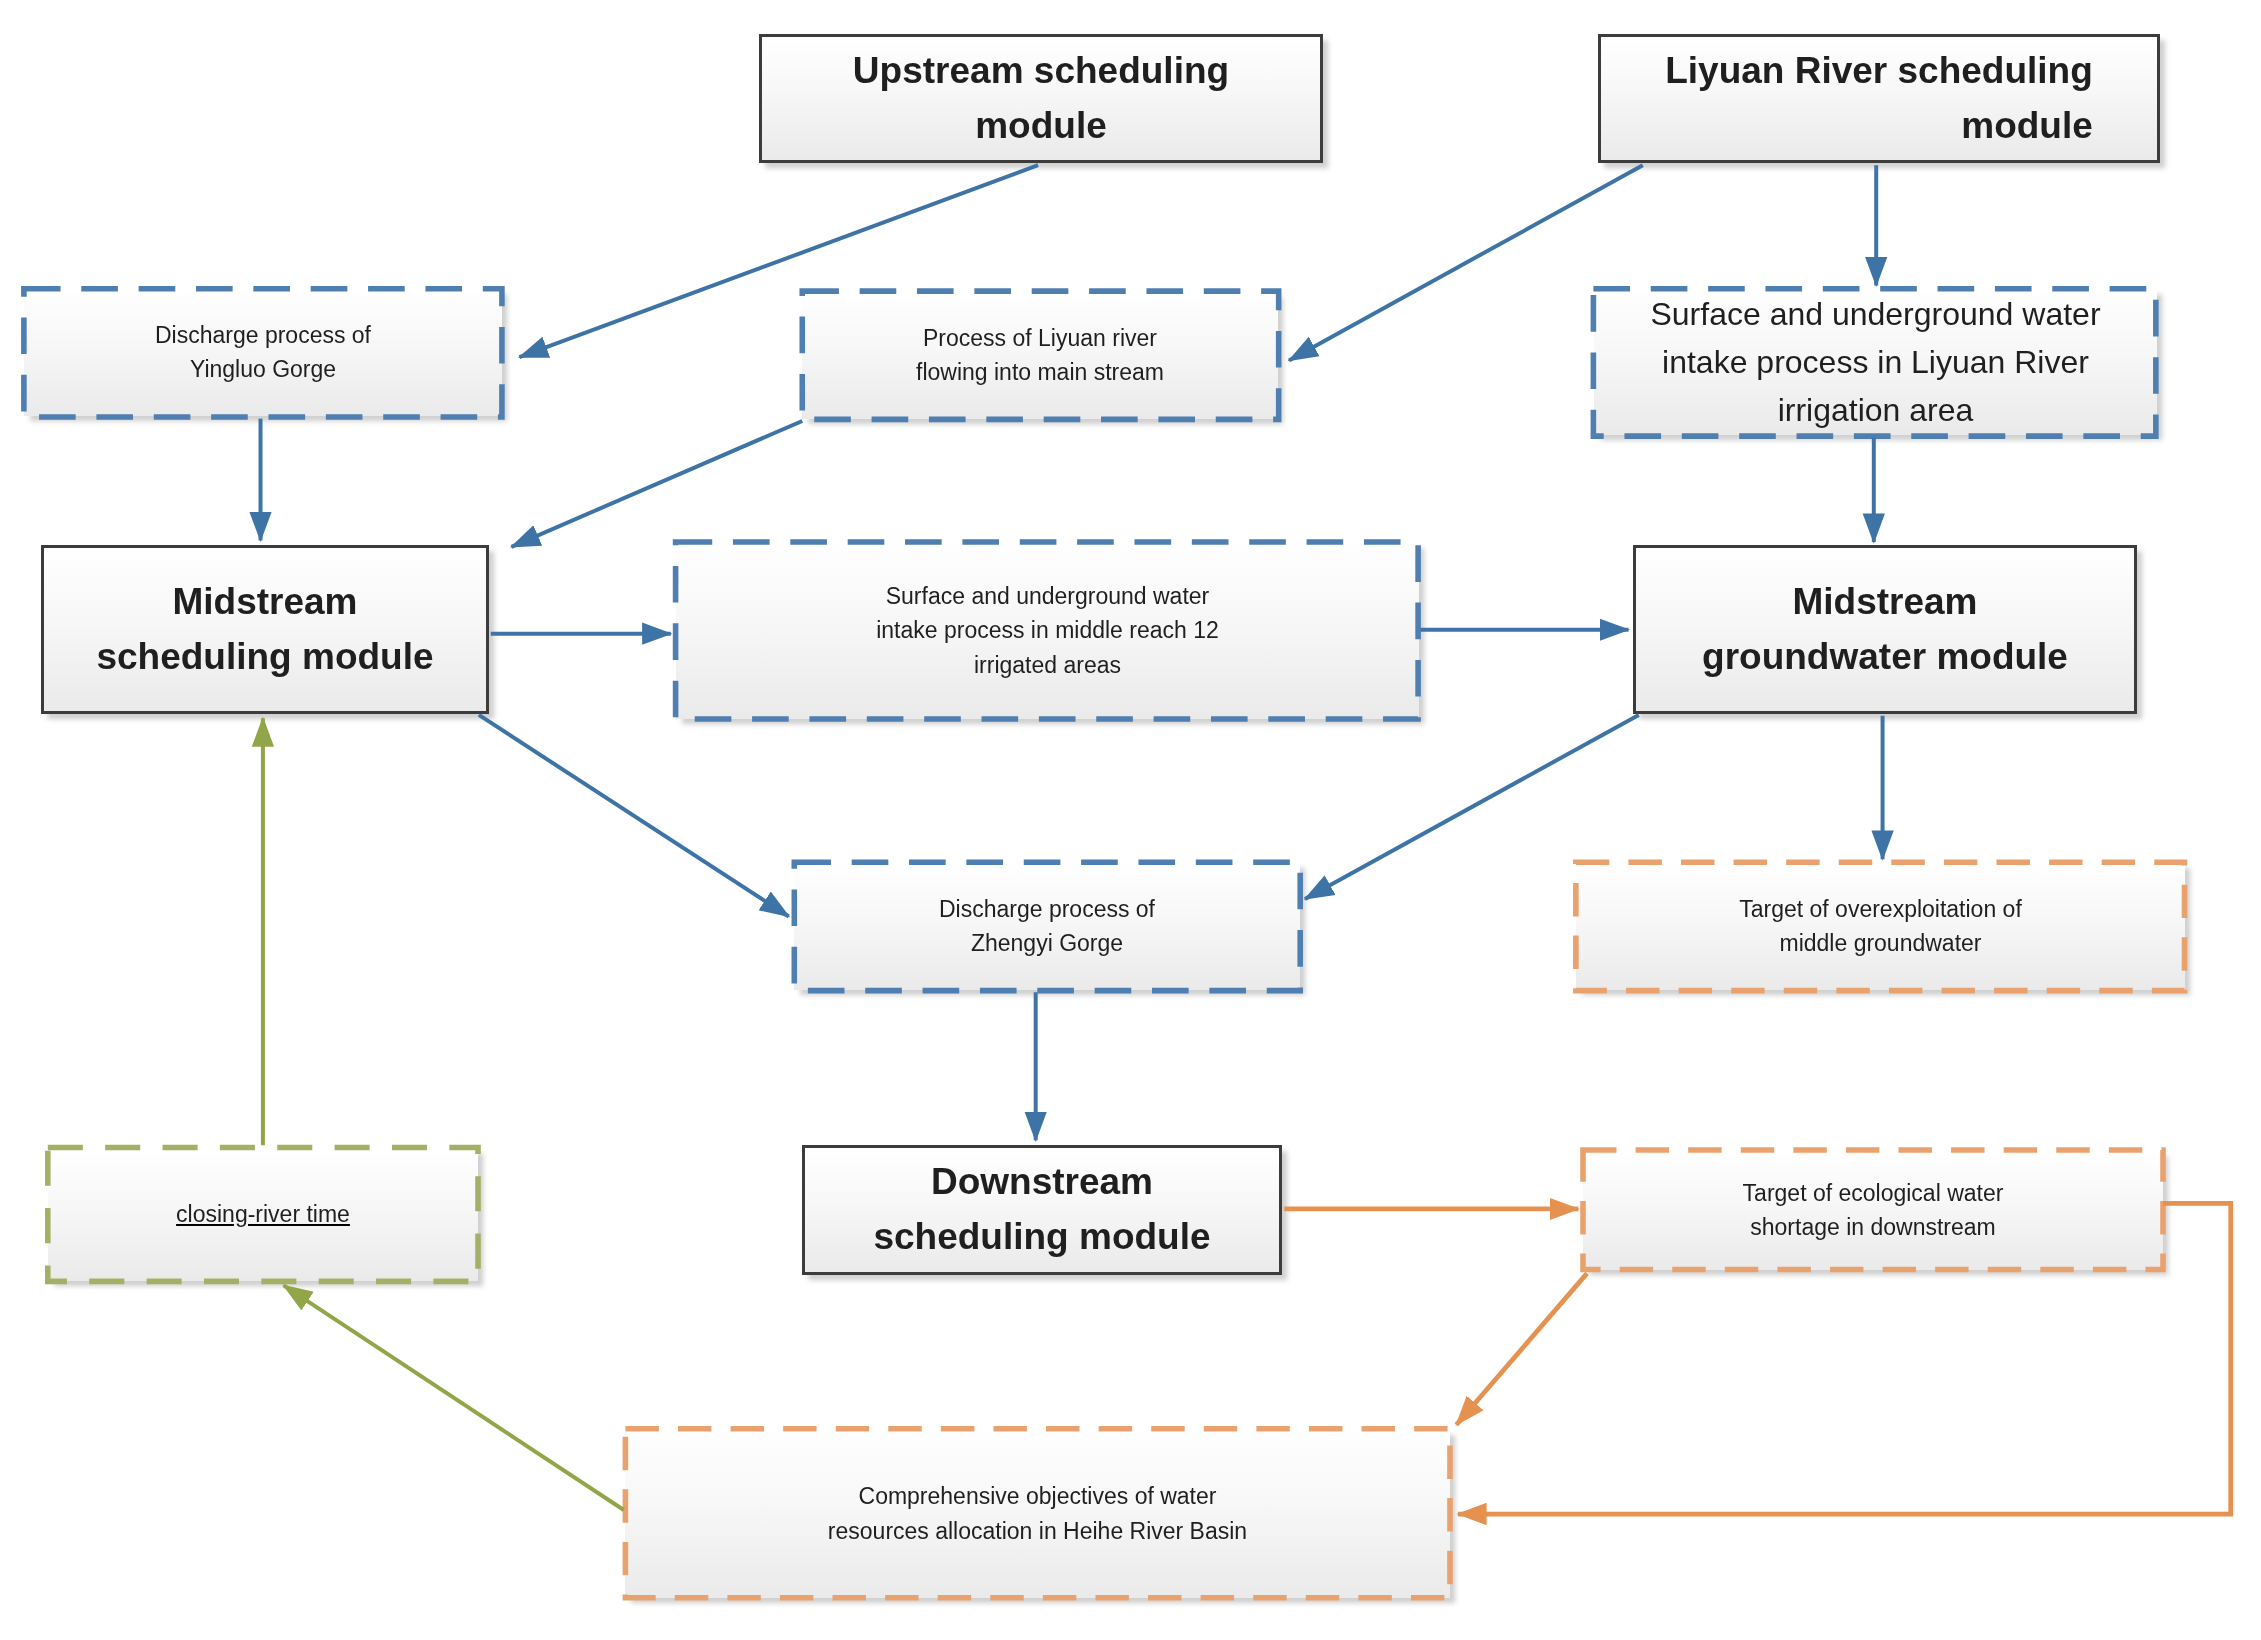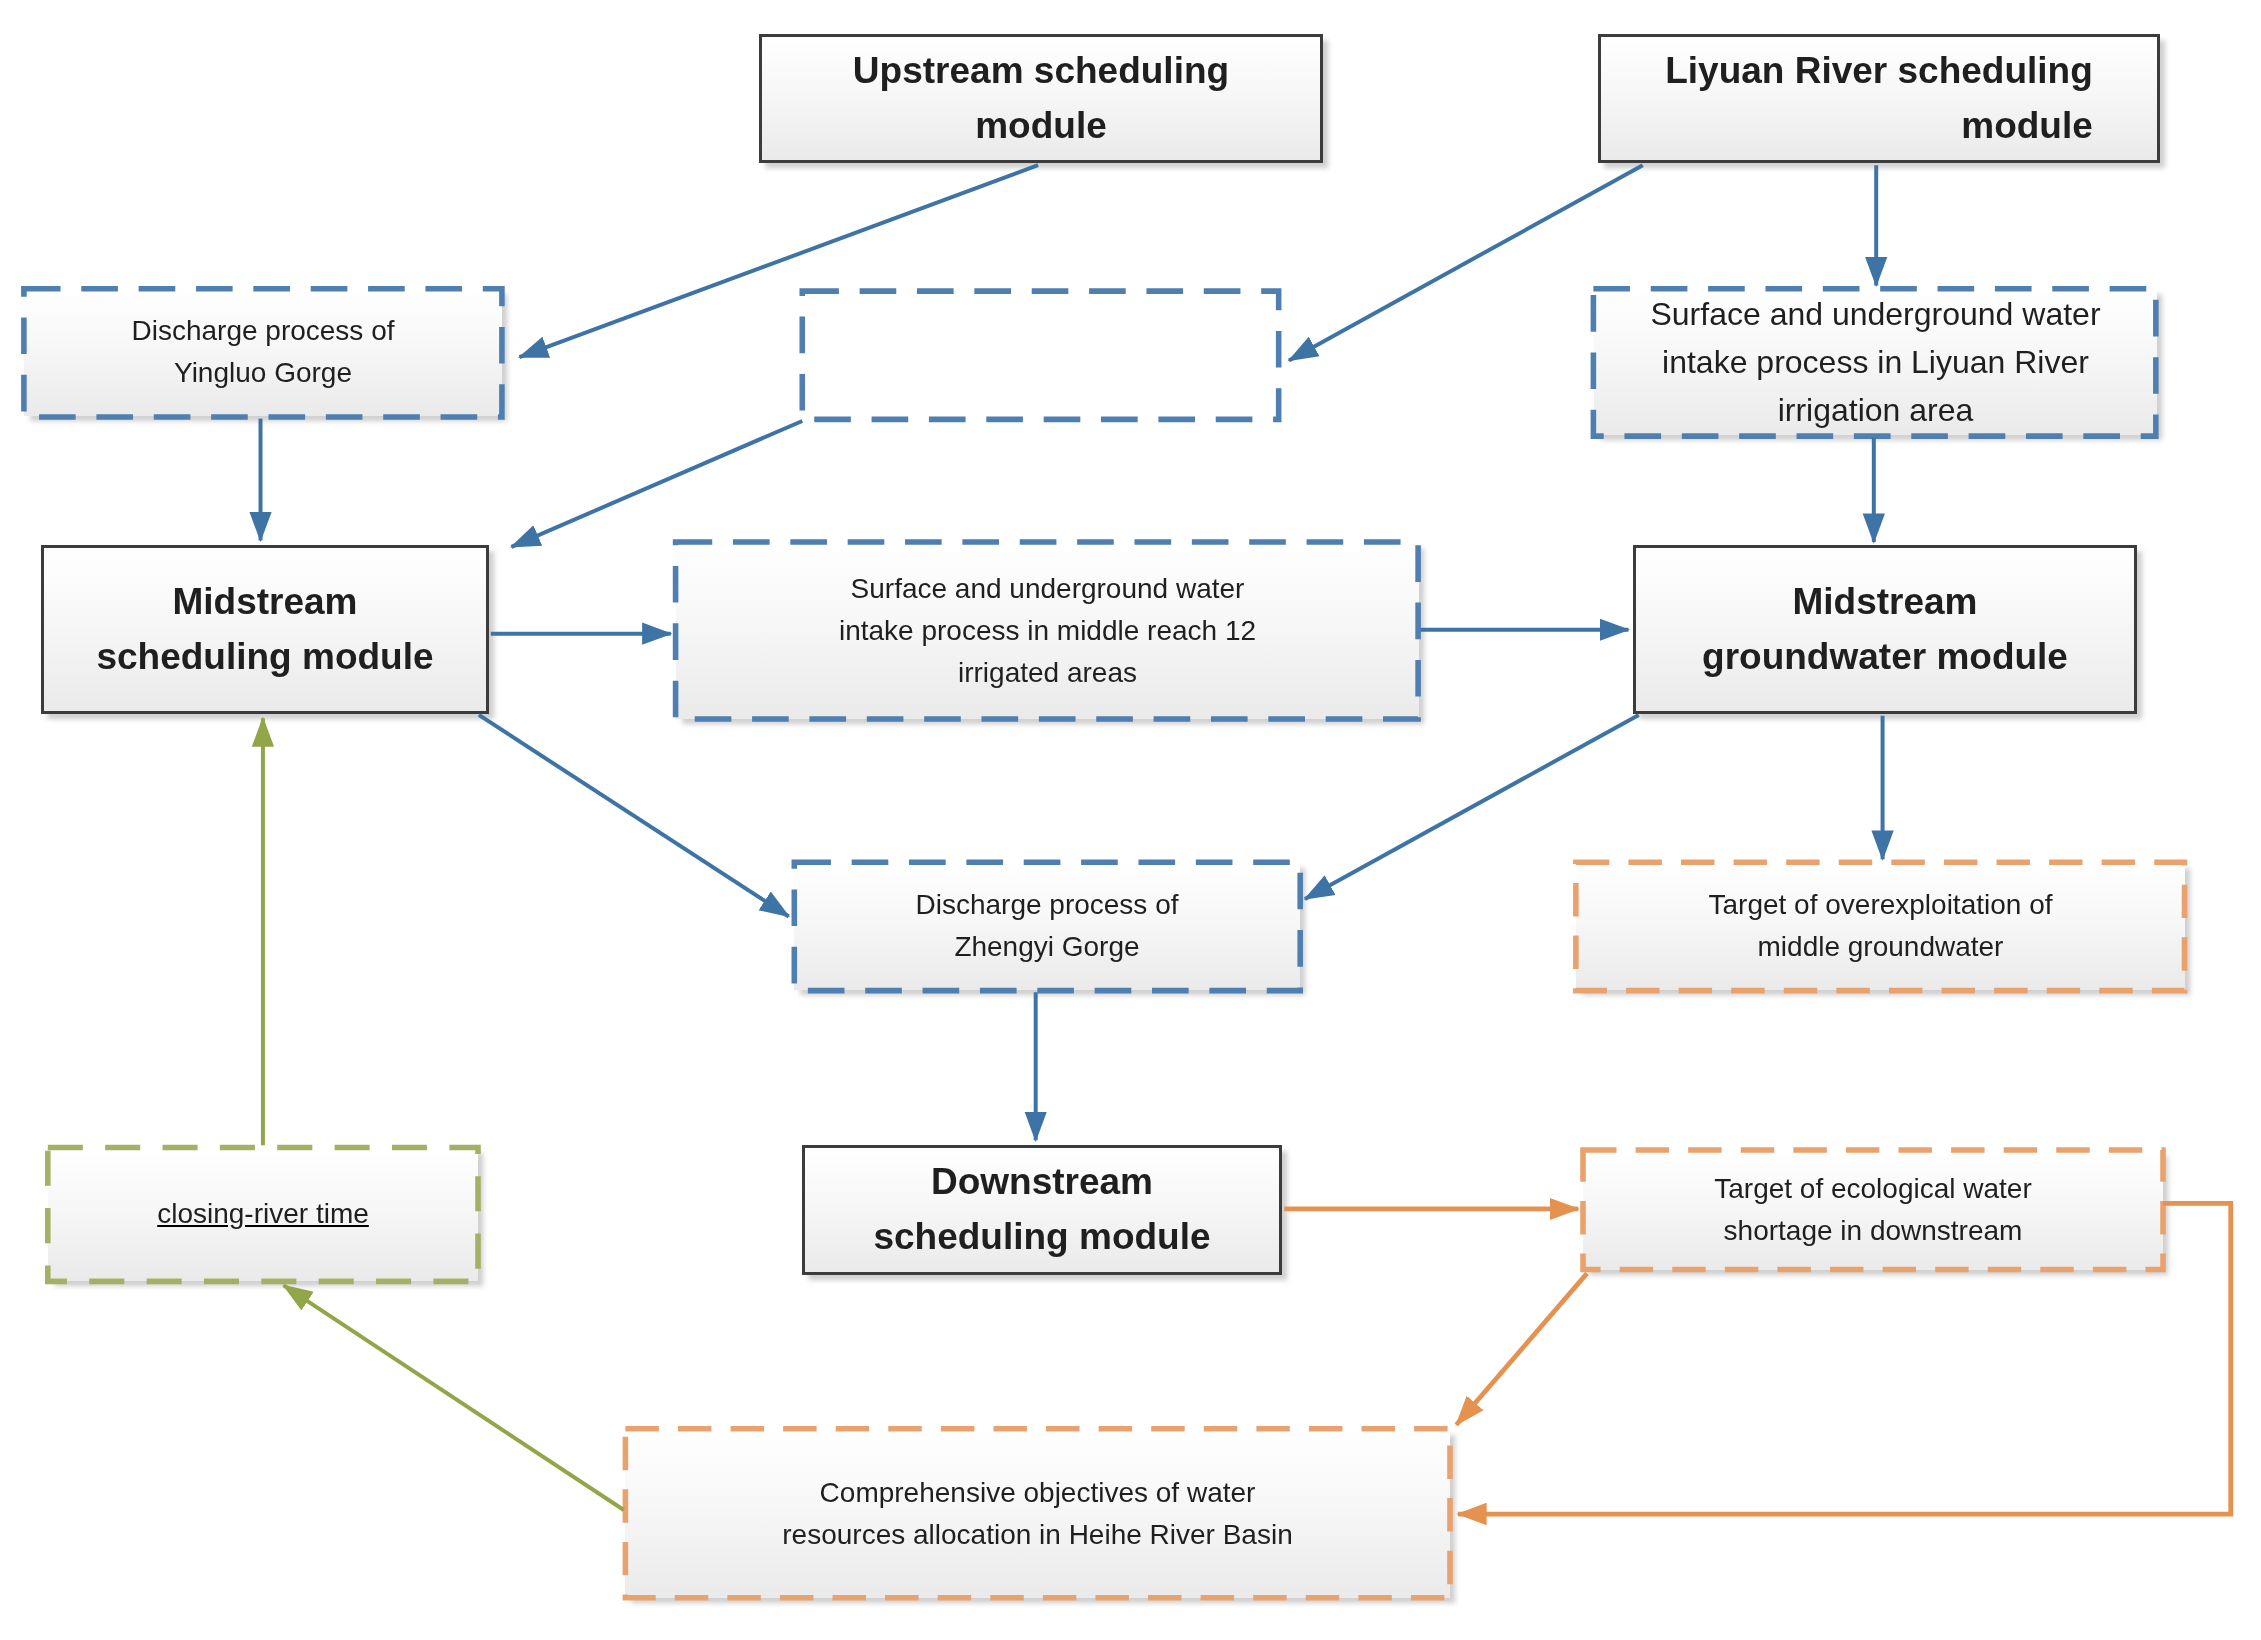--- a/index.html
+++ b/index.html
@@ -12,21 +12,21 @@
     align-items:center;
     justify-content:center;
     text-align:center;
     background:linear-gradient(180deg,#ffffff 0%,#f7f7f7 45%,#eaeaea 100%);
     box-shadow:5.6px 6.4px 4.8px rgba(130,130,130,0.38);
     z-index:1;
   }
   .box .label{
     white-space:pre-line;
     color:#1f1f1f;
-    font-size:28px;
+    font-size:23px;
     line-height:1.5;
     padding:0 9.6px;
   }
   .box.solid{border:3.2px solid #3c3c3c;}
   .box.solid .label{font-weight:bold;font-size:37px;line-height:1.48;}
   .box.small .label{font-size:32px;line-height:1.5;}
   #arrow-layer{
     position:absolute;left:0;top:0;width:2261px;height:1641px;
     z-index:2;pointer-events:none;
   }
@@ -44,20 +44,24 @@
   <div class="box solid" style="left:1598px;top:34px;width:562px;height:129px;text-align:right;">
     <span class="label">Liyuan River scheduling
 module</span>
   </div>
 
   <div class="box dashed-blue" style="left:24px;top:288px;width:478px;height:128px;">
     <span class="label">Discharge process of
 Yingluo Gorge</span>
   </div>
 
+  <div class="box dashed-blue" style="left:802px;top:291px;width:476px;height:128px;">
+    <span class="label">Process of Liyuan river
+flowing into main stream</span>
+  </div>
 
   <div class="box dashed-blue small" style="left:1594px;top:288px;width:563px;height:147px;">
     <span class="label">Surface and underground water
 intake process in Liyuan River
 irrigation area</span>
   </div>
 
   <div class="box solid" style="left:41px;top:545px;width:448px;height:169px;">
     <span class="label">Midstream
 scheduling module</span>

